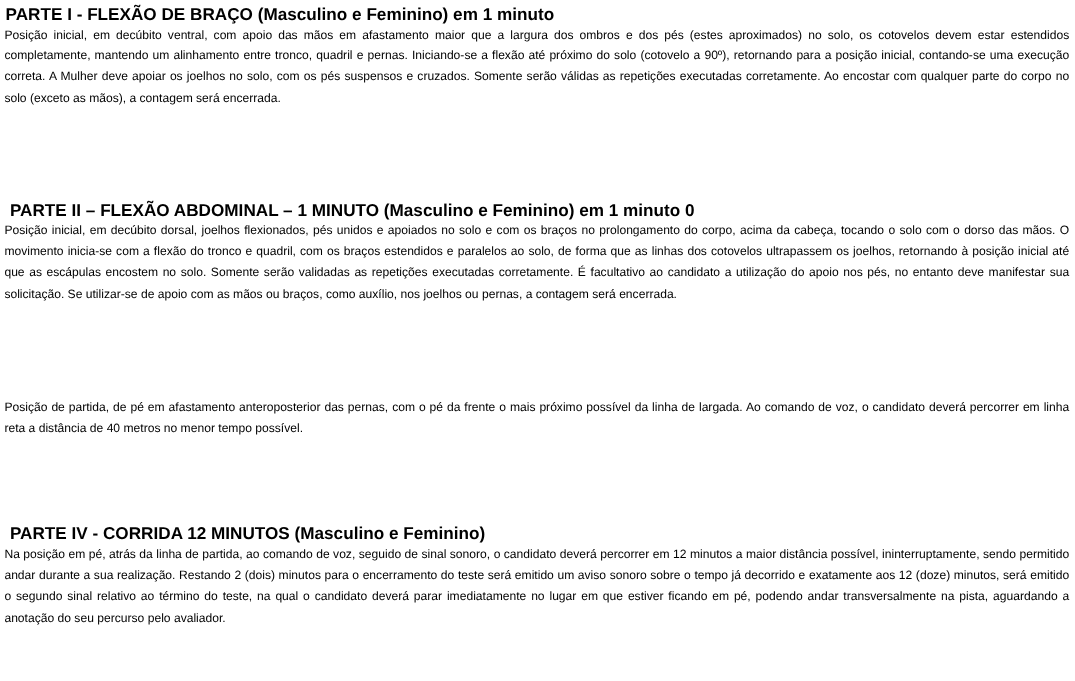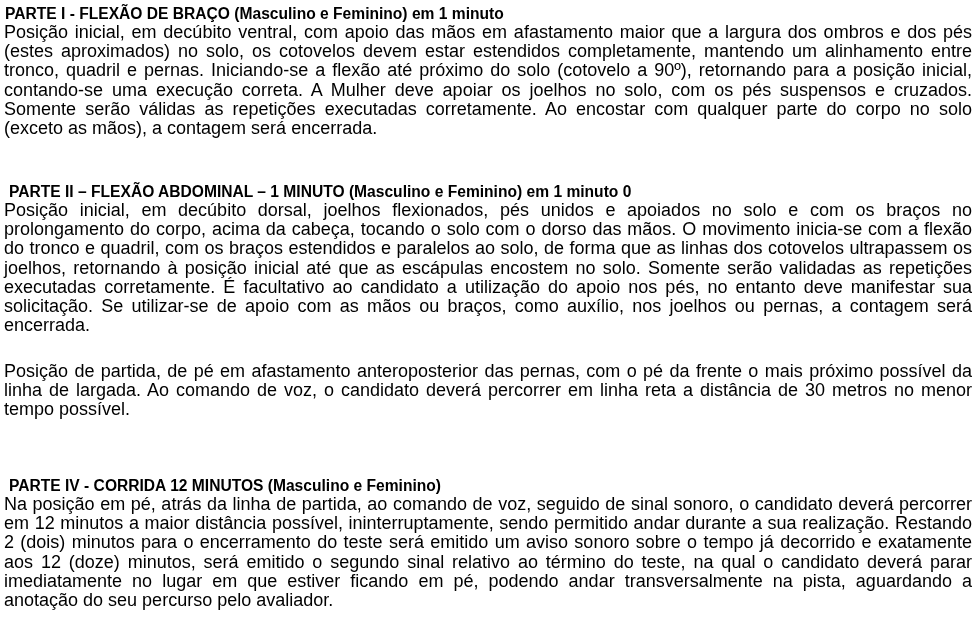--- a/index.html
+++ b/index.html
@@ -25,21 +25,21 @@
       width: 968px;
     }
     .heading {
       font-weight: bold;
       font-size: 15.6px;
       line-height: 19px;
       margin: 0;
       white-space: nowrap;
     }
     .body {
-      font-size: 18px;
+      font-size: 11px;
       line-height: 19.2px;
       margin: 0;
       text-align: justify;
       text-align-last: left;
     }
     #s1 { top: 4px; }
     #s1 .heading { padding-left: 1px; }
     #s2 { top: 182px; }
     #s2 .heading { padding-left: 5px; }
     #s3 { top: 362px; }
@@ -56,21 +56,21 @@
     <p class="heading">PARTE I - FLEXÃO DE BRAÇO (Masculino e Feminino) em 1 minuto</p>
     <p class="body">Posição inicial, em decúbito ventral, com apoio das mãos em afastamento maior que a largura dos ombros e dos pés (estes aproximados) no solo, os cotovelos devem estar estendidos completamente, mantendo um alinhamento entre tronco, quadril e pernas. Iniciando-se a flexão até próximo do solo (cotovelo a 90º), retornando para a posição inicial, contando-se uma execução correta. A Mulher deve apoiar os joelhos no solo, com os pés suspensos e cruzados. Somente serão válidas as repetições executadas corretamente. Ao encostar com qualquer parte do corpo no solo (exceto as mãos), a contagem será encerrada.</p>
   </div>
 
   <div class="section" id="s2">
     <p class="heading">PARTE II – FLEXÃO ABDOMINAL – 1 MINUTO (Masculino e Feminino) em 1 minuto 0</p>
     <p class="body">Posição inicial, em decúbito dorsal, joelhos flexionados, pés unidos e apoiados no solo e com os braços no prolongamento do corpo, acima da cabeça, tocando o solo com o dorso das mãos.  O movimento inicia-se com a flexão do tronco e quadril, com os braços estendidos e paralelos ao solo, de forma que as linhas dos cotovelos ultrapassem os joelhos, retornando à posição inicial até que as escápulas encostem no solo.  Somente serão validadas as repetições executadas corretamente. É facultativo ao candidato a utilização do apoio nos pés, no entanto deve manifestar sua solicitação. Se utilizar-se de apoio com as mãos ou braços, como auxílio, nos joelhos ou pernas, a contagem será encerrada.</p>
   </div>
 
   <div class="section" id="s3">
-    <p class="body">Posição de partida, de pé em afastamento anteroposterior das pernas, com o pé da frente o mais próximo possível da linha de largada.  Ao comando de voz, o candidato deverá percorrer em linha reta a distância de 30 metros no menor tempo possível.</p>
+    <p class="body">Posição de partida, de pé em afastamento anteroposterior das pernas, com o pé da frente o mais próximo possível da linha de largada.  Ao comando de voz, o candidato deverá percorrer em linha reta a distância de 40 metros no menor tempo possível.</p>
   </div>
 
   <div class="section" id="s4">
     <p class="heading">PARTE IV - CORRIDA 12 MINUTOS (Masculino e Feminino)</p>
     <p class="body">Na posição em pé, atrás da linha de partida, ao comando de voz, seguido de sinal sonoro, o candidato deverá percorrer em 12 minutos a maior distância possível, ininterruptamente, sendo permitido andar durante a sua realização.  Restando 2 (dois) minutos para o encerramento do teste será emitido um aviso sonoro sobre o tempo já decorrido e exatamente aos 12 (doze) minutos, será emitido o segundo sinal relativo ao término do teste, na qual o candidato deverá parar imediatamente no lugar em que estiver ficando em pé, podendo andar transversalmente na pista, aguardando a anotação do seu percurso pelo avaliador.</p>
   </div>
 
 </div>
 
 </body></html>

